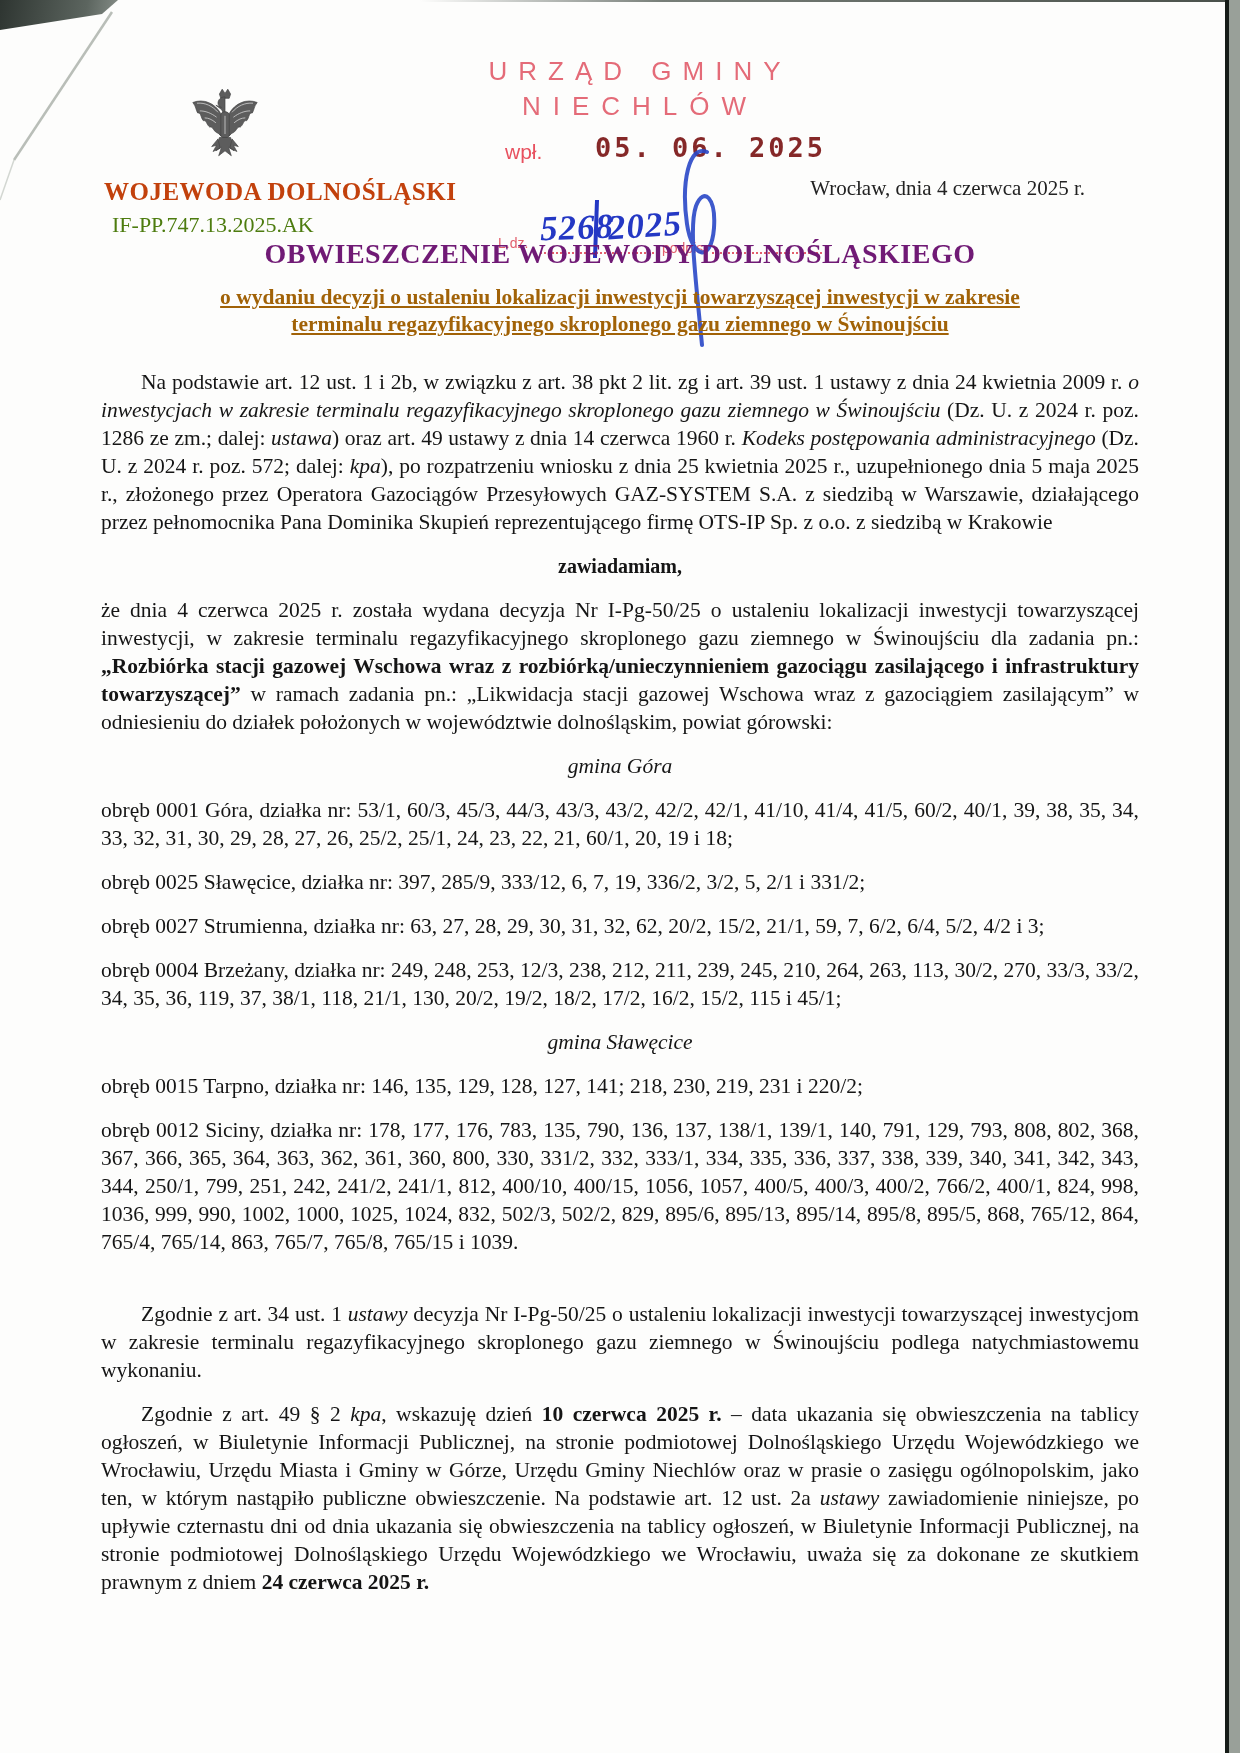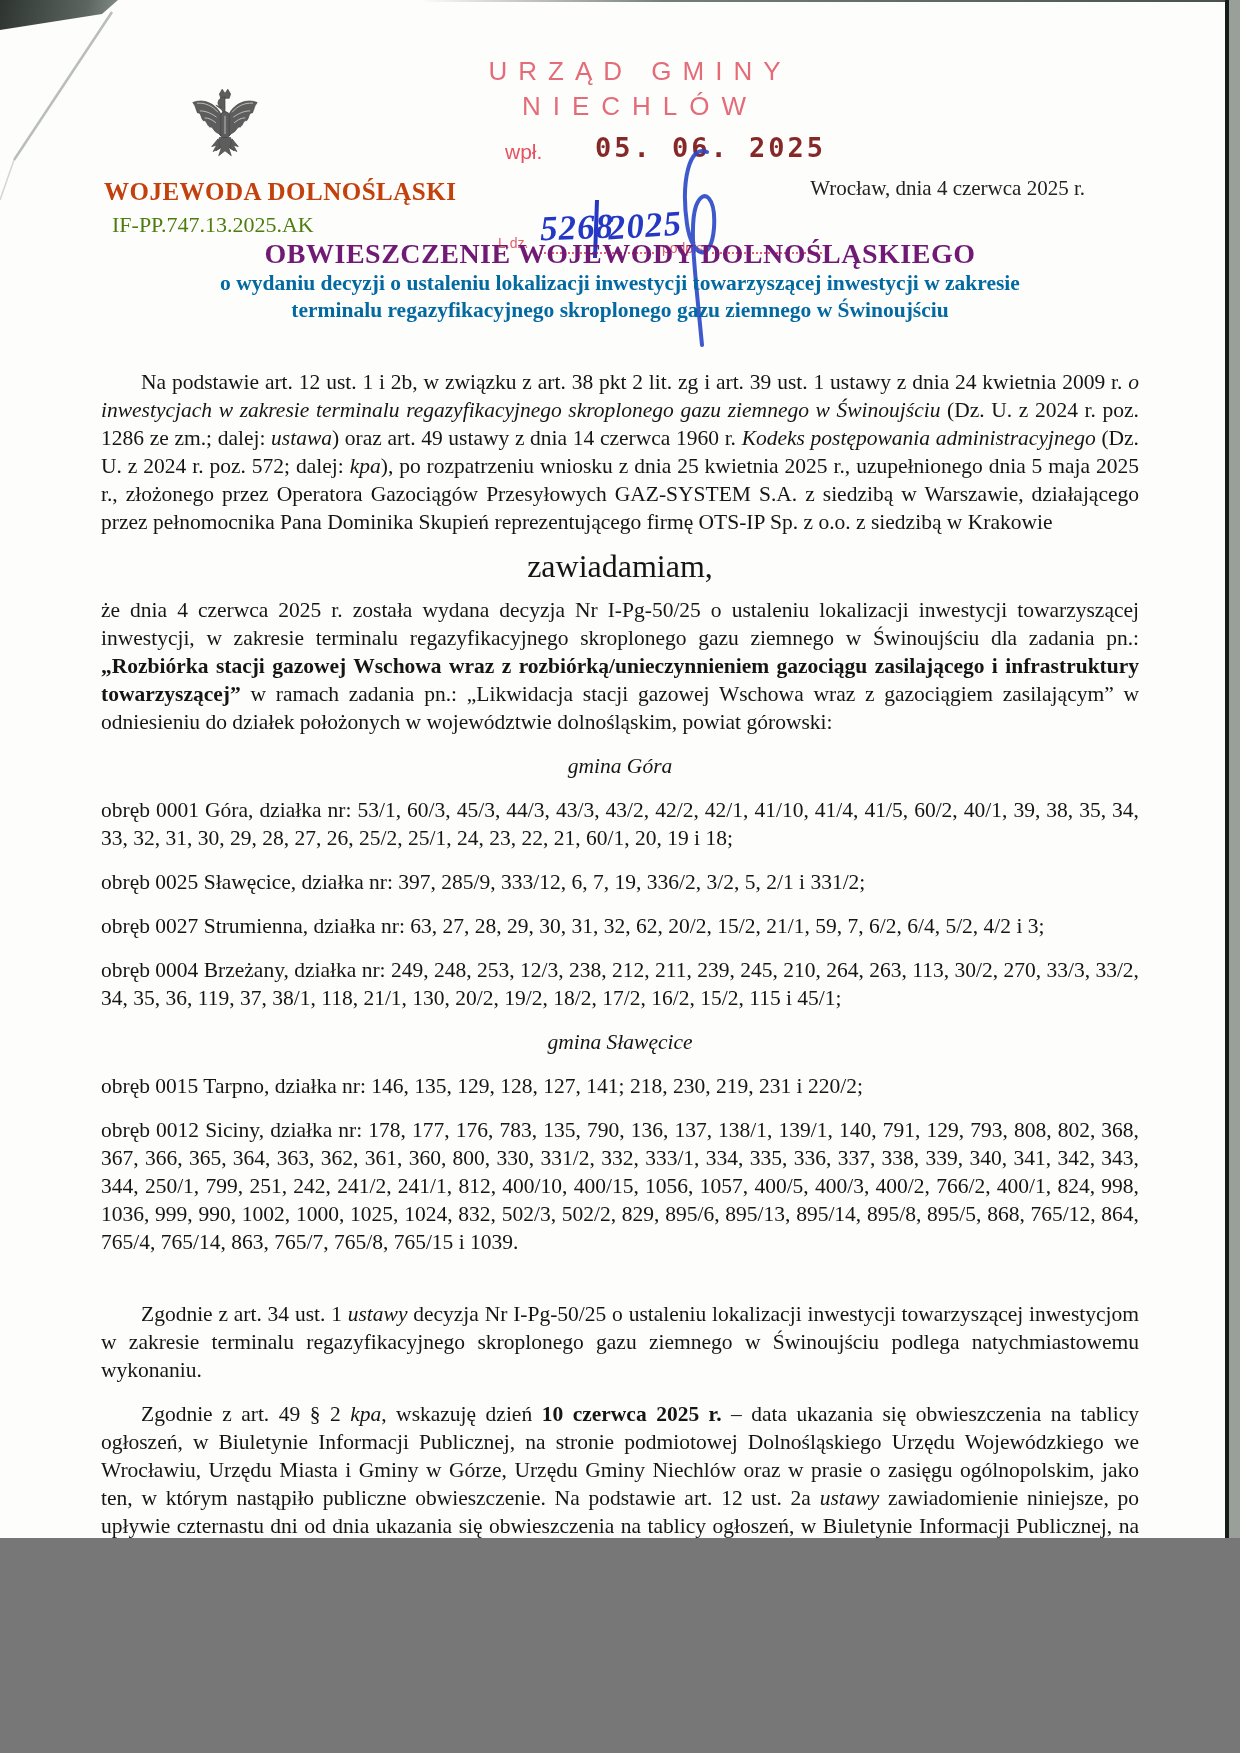--- a/index.html
+++ b/index.html
@@ -1,18 +1,18 @@
 <!DOCTYPE html>
 <html lang="pl"><head>
 <meta charset="utf-8">
 <style>
   html,body{margin:0;padding:0;background:#777;}
   .page{
     position:relative;
-    width:1240px;height:1538px;
+    width:1240px;height:1753px;
     background:#fdfdfc;
     overflow:hidden;
     font-family:"Liberation Serif", serif;
     color:#1b1b1b;
     margin:0 auto;
   }
   
   .corner-wedge{
     position:absolute;left:0;top:0;width:120px;height:32px;
     background:linear-gradient(100deg,#2e3531 0%,#5c655f 70%,#8b938d 100%);
@@ -69,30 +69,30 @@
     font-size:35px;font-weight:bold;font-style:italic;color:#2438c4;
     transform:rotate(-4deg);letter-spacing:1px;
   }
   .podpis-label{position:absolute;left:662px;top:240px;font-size:14px;color:#e25f6d;
     font-family:"Liberation Sans", sans-serif;}
   .podpis-dots{position:absolute;left:712px;top:252px;width:110px;border-bottom:2px dotted #e25f6d;}
   .signature{position:absolute;left:645px;top:140px;width:120px;height:210px;pointer-events:none;}
   
   .title-block{position:absolute;left:85px;top:238px;width:1070px;text-align:center;}
   .title-main{font-size:28px;font-weight:bold;letter-spacing:.5px;color:#701a75;}
-  .title-sub{font-size:21.5px;font-weight:bold;margin-top:0;line-height:27px;color:#0369a1;}
+  .title-sub{font-size:21.5px;font-weight:bold;margin-top:14px;line-height:27px;color:#a16207;text-decoration:underline;}
   
   .body-text{
     position:absolute;left:85px;top:352px;width:1070px;
     font-size:21.5px;line-height:28px;text-align:justify;color:#151515;
   }
   .body-text p{margin:16px;}
   .indent{text-indent:40px;}
   .center-h{
-    text-align:center;font-weight:normal;font-size:32px;
+    text-align:center;font-weight:bold;font-size:20px;
     margin:2px 0 3px 0 !important;
   }
   .gmina-h{text-align:center;font-style:italic;font-size:21.5px;}
   .gap-top{margin-top:44px !important;}
   .seg-i{font-style:italic;}
   .seg-b{font-weight:bold;}
 </style>
 </head>
 <body>
 

